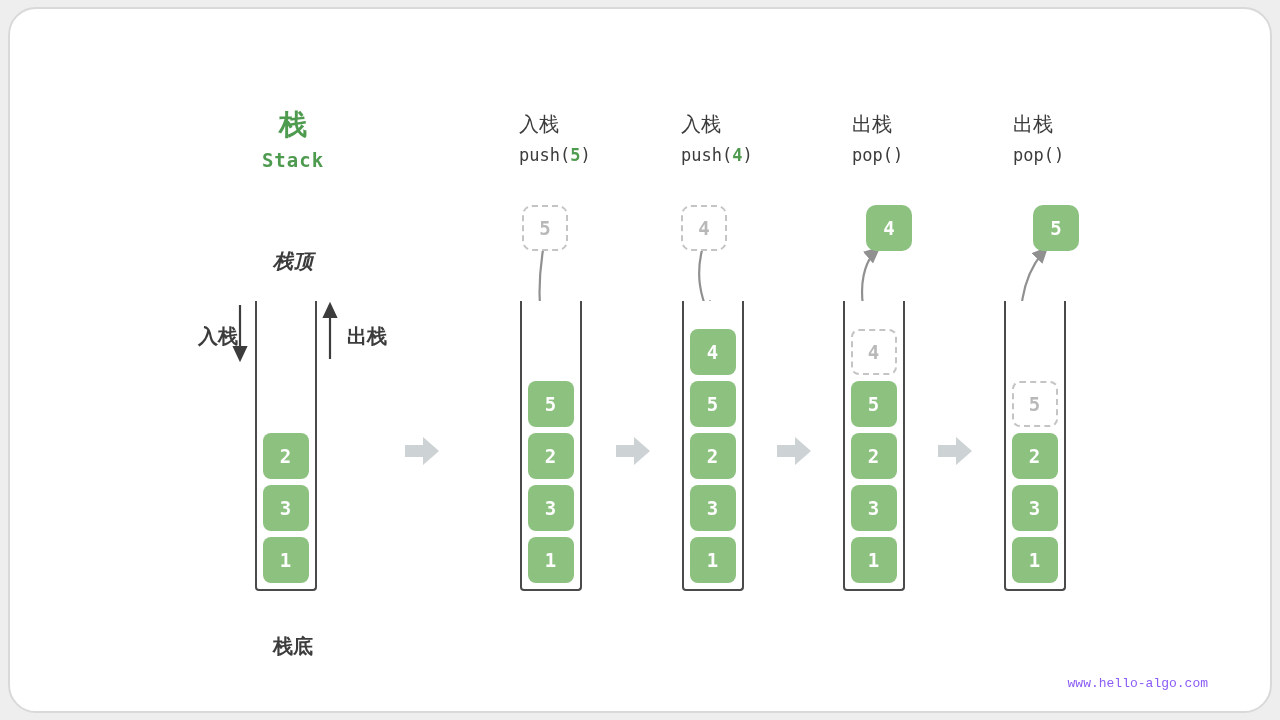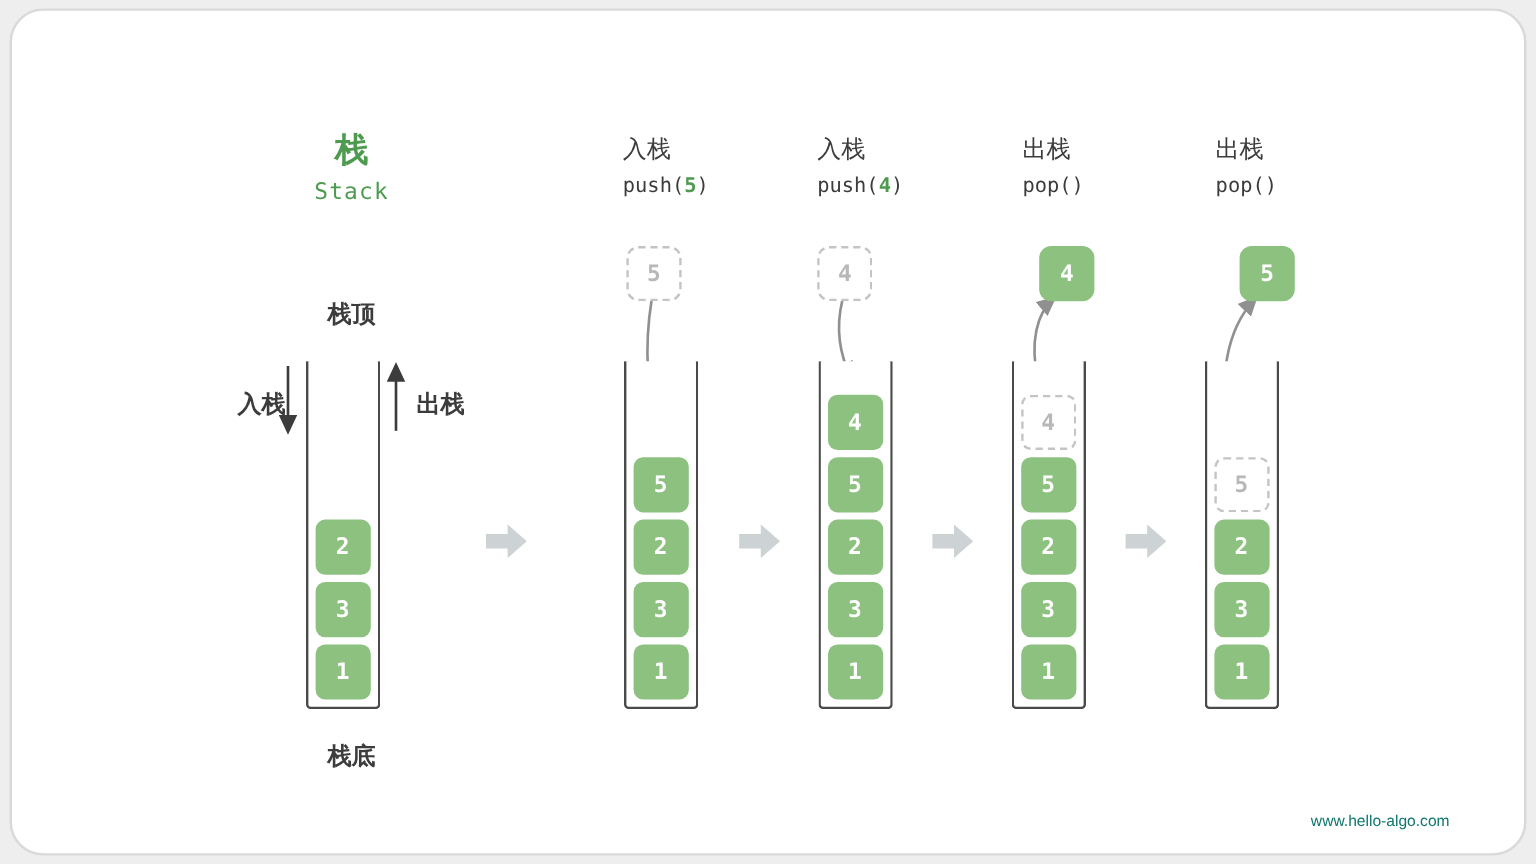--- a/index.html
+++ b/index.html
@@ -7,26 +7,26 @@
   .canvas{
     position:absolute;left:8px;top:7px;width:1264px;height:706px;
     background:#ffffff;border:2px solid #d9d9d9;border-radius:28px;
     font-family:"DejaVu Sans","Liberation Sans",sans-serif;color:#3c3c3c;
   }
   .overlay{position:absolute;left:0;top:0;width:1264px;height:706px;pointer-events:none;}
 
   
   .title-block{position:absolute;left:225px;top:100px;width:116px;text-align:center;}
   .title-zh{font-size:28px;font-weight:700;color:#4e9b50;line-height:32px;}
-  .title-en{font-size:19px;font-weight:400;color:#4e9b50;font-family:"DejaVu Sans Mono","Liberation Mono",monospace;margin-top:8px;letter-spacing:1px;}
+  .title-en{font-size:19px;font-weight:700;color:#4e9b50;font-family:"DejaVu Sans Mono","Liberation Mono",monospace;margin-top:8px;letter-spacing:1px;}
 
   
   .lbl{position:absolute;font-size:20px;font-weight:700;color:#3c3c3c;}
-  .lbl-top{left:225px;top:239px;width:116px;text-align:center;}
-  .lbl-bottom{left:225px;top:608px;width:116px;text-align:center;}
+  .lbl-top{left:225px;top:239px;width:116px;text-align:center;font-style:italic;}
+  .lbl-bottom{left:225px;top:624px;width:116px;text-align:center;}
   .lbl-push{left:170px;top:314px;width:58px;text-align:right;}
   .lbl-pop{left:337px;top:314px;width:58px;text-align:left;}
 
   
   .op-block{position:absolute;top:101px;}
   .ob2{left:509px;}
   .ob3{left:671px;}
   .ob4{left:842px;}
   .ob5{left:1003px;}
   .op-zh{font-size:20px;font-weight:500;line-height:28px;}
@@ -53,22 +53,22 @@
   .float{
     position:absolute;top:196px;width:46px;height:46px;border-radius:10px;
     font-family:"DejaVu Sans Mono","Liberation Mono",monospace;font-size:19px;font-weight:700;
     display:flex;align-items:center;justify-content:center;
   }
   .float.ghost{background:#ffffff;border:2px dashed #c4c4c4;color:#b8b8b8;}
   .float.solid{background:#8cc17f;color:#ffffff;}
   .f2{left:512px;}.f3{left:671px;}.f4{left:856px;}.f5{left:1023px;}
 
   .watermark{
-    position:absolute;right:62px;bottom:20px;font-size:13px;color:#0f766e;
-    font-family:Liberation Sans, sans-serif;
+    position:absolute;right:62px;bottom:20px;font-size:13px;color:#8b5cf6;
+    font-family:Liberation Mono, monospace;
   }
 </style>
 </head>
 <body>
 
 <div class="canvas">
 
   <svg class="overlay" viewBox="0 0 1264 706">
     <defs>
       <marker id="ahGray" markerWidth="9" markerHeight="9" refX="6" refY="3.5" orient="auto">

